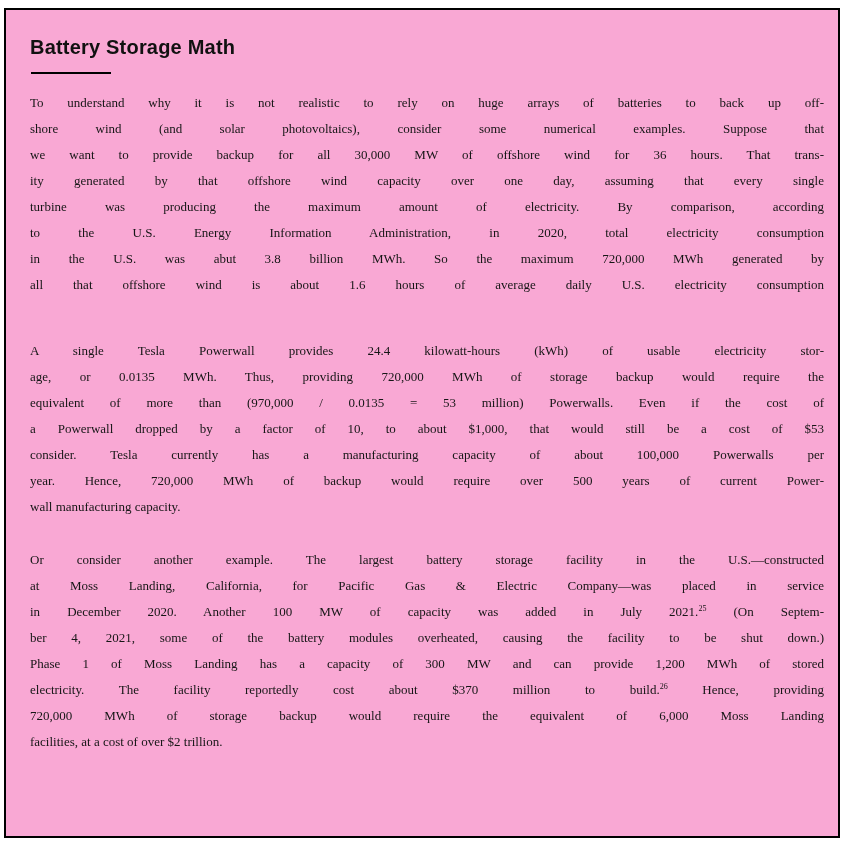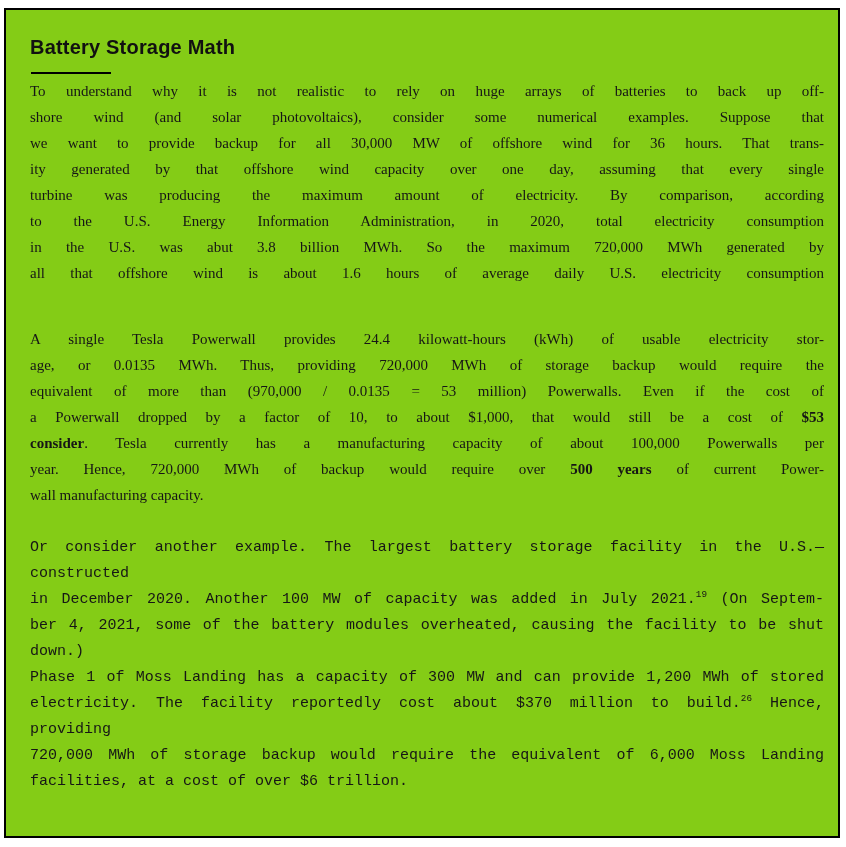--- a/index.html
+++ b/index.html
@@ -12,57 +12,57 @@
     font-family: "Liberation Serif", serif;
   }
   .box {
     position: absolute;
     left: 4px;
     top: 8px;
     width: 836px;
     height: 830px;
     box-sizing: border-box;
     border: 2px solid #000000;
-    background: #84cc16;
+    background: #f9a8d4;
     padding: 26px 14px 20px 24px;
   }
   .box-title {
     font-family: "Liberation Sans", sans-serif;
     font-weight: 700;
     font-size: 20px;
     line-height: 23px;
     color: #111111;
     margin: 0;
     letter-spacing: 0.2px;
   }
   .title-rule {
     width: 80px;
     height: 0;
     border: none;
     border-top: 2px solid #000000;
     margin: 13px 0 0 1px;
   }
   .paras {
-    margin-top: 4px;
+    margin-top: 16px;
     color: #161616;
-    font-size: 15px;
+    font-size: 13px;
   }
   .para { margin: 0; }
   .paras > .para:nth-child(2) { margin-top: 40px; }
-  .paras > .para:nth-child(3) { margin-top: 27px; font-family: Liberation Mono, monospace; }
+  .paras > .para:nth-child(3) { margin-top: 27px; }
   .line {
     line-height: 26px;
     text-align: justify;
     text-align-last: justify;
     white-space: normal;
   }
   .line.last {
     text-align-last: left;
   }
-  .seg-bold { font-weight: 700; }
+  .seg-bold { font-weight: 400; }
   sup.seg-sup {
     font-size: 0.62em;
     line-height: 0;
     vertical-align: super;
   }
 </style>
 </head>
 <body>
 
 <div class="box">
@@ -83,21 +83,22 @@
         <div class="line"><span>A single Tesla Powerwall provides 24.4 kilowatt-hours (kWh) of usable electricity stor-</span></div>
         <div class="line"><span>age, or 0.0135 MWh. Thus, providing 720,000 MWh of storage backup would require the</span></div>
         <div class="line"><span>equivalent of more than (970,000 / 0.0135 = 53 million) Powerwalls. Even if the cost of</span></div>
         <div class="line"><span>a Powerwall dropped by a factor of 10, to about $1,000, that would still be a cost of </span><span class="seg-bold">$53</span></div>
         <div class="line"><span class="seg-bold">consider</span><span>. Tesla currently has a manufacturing capacity of about 100,000 Powerwalls per</span></div>
         <div class="line"><span>year. Hence, 720,000 MWh of backup would require over </span><span class="seg-bold">500 years</span><span> of current Power-</span></div>
         <div class="line last"><span>wall manufacturing capacity.</span></div>
       </div>
       <div class="para">
         <div class="line"><span>Or consider another example. The largest battery storage facility in the U.S.—constructed</span></div>
-        <div class="line"><span>in December 2020. Another 100 MW of capacity was added in July 2021.</span><sup class="seg-sup">19</sup><span> (On Septem-</span></div>
+        <div class="line"><span>at Moss Landing, California, for Pacific Gas &amp; Electric Company—was placed in service</span></div>
+        <div class="line"><span>in December 2020. Another 100 MW of capacity was added in July 2021.</span><sup class="seg-sup">25</sup><span> (On Septem-</span></div>
         <div class="line"><span>ber 4, 2021, some of the battery modules overheated, causing the facility to be shut down.)</span></div>
         <div class="line"><span>Phase 1 of Moss Landing has a capacity of 300 MW and can provide 1,200 MWh of stored</span></div>
         <div class="line"><span>electricity. The facility reportedly cost about $370 million to build.</span><sup class="seg-sup">26</sup><span> Hence, providing</span></div>
         <div class="line"><span>720,000 MWh of storage backup would require the equivalent of 6,000 Moss Landing</span></div>
-        <div class="line last"><span>facilities, at a cost of over $6 trillion.</span></div>
+        <div class="line last"><span>facilities, at a cost of over $2 trillion.</span></div>
       </div>
     </div>
 </div>
 
 </body></html>

